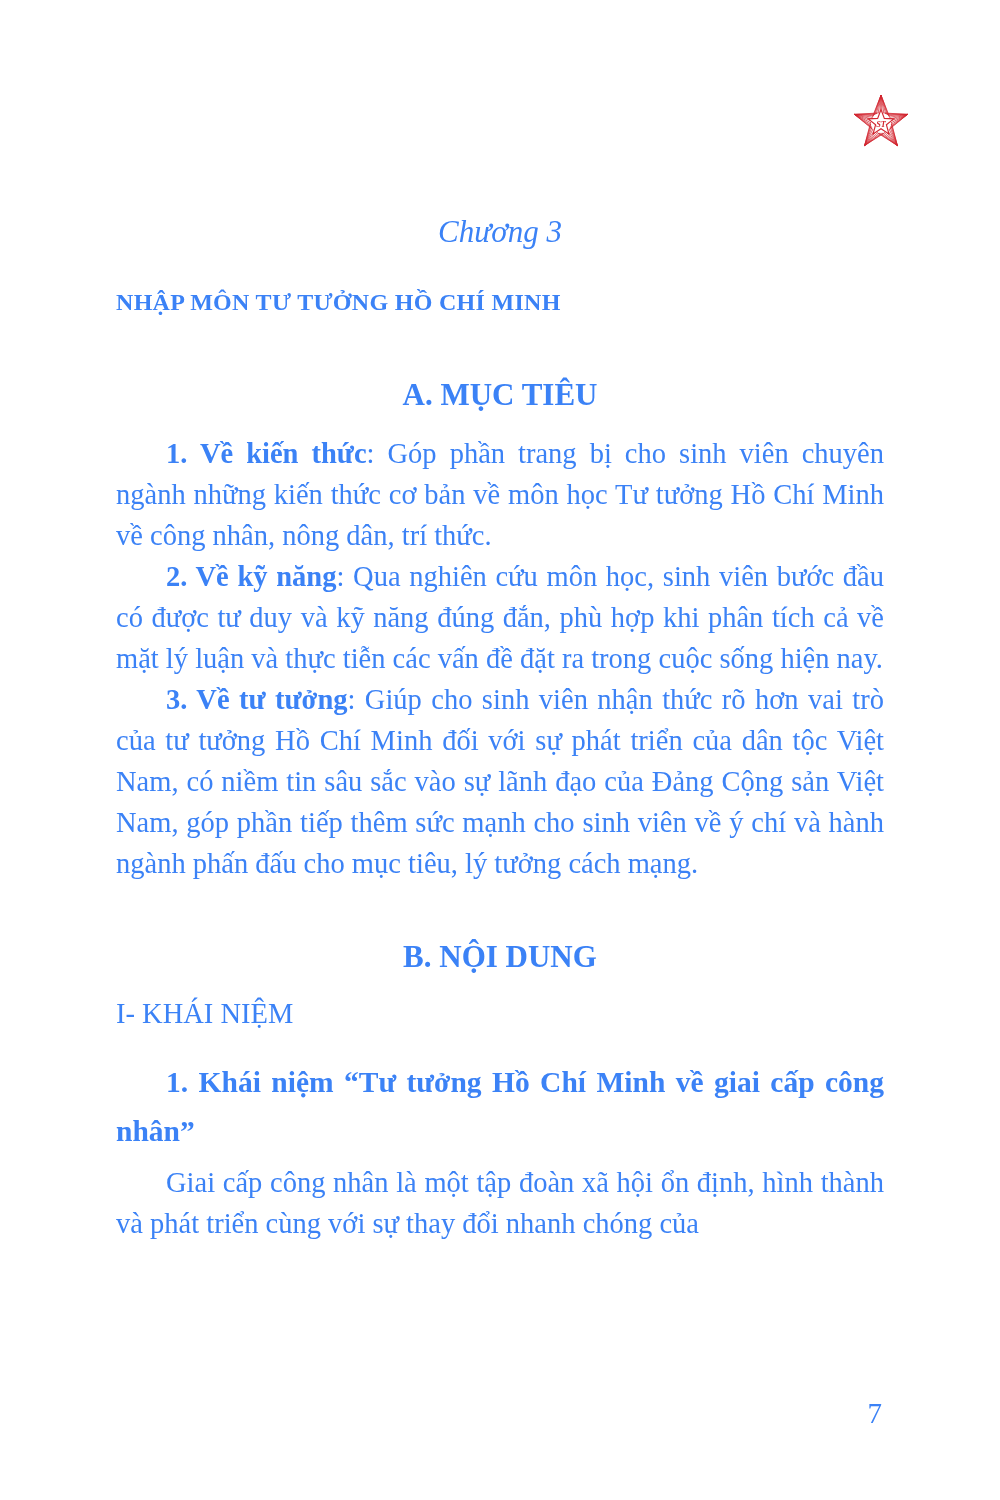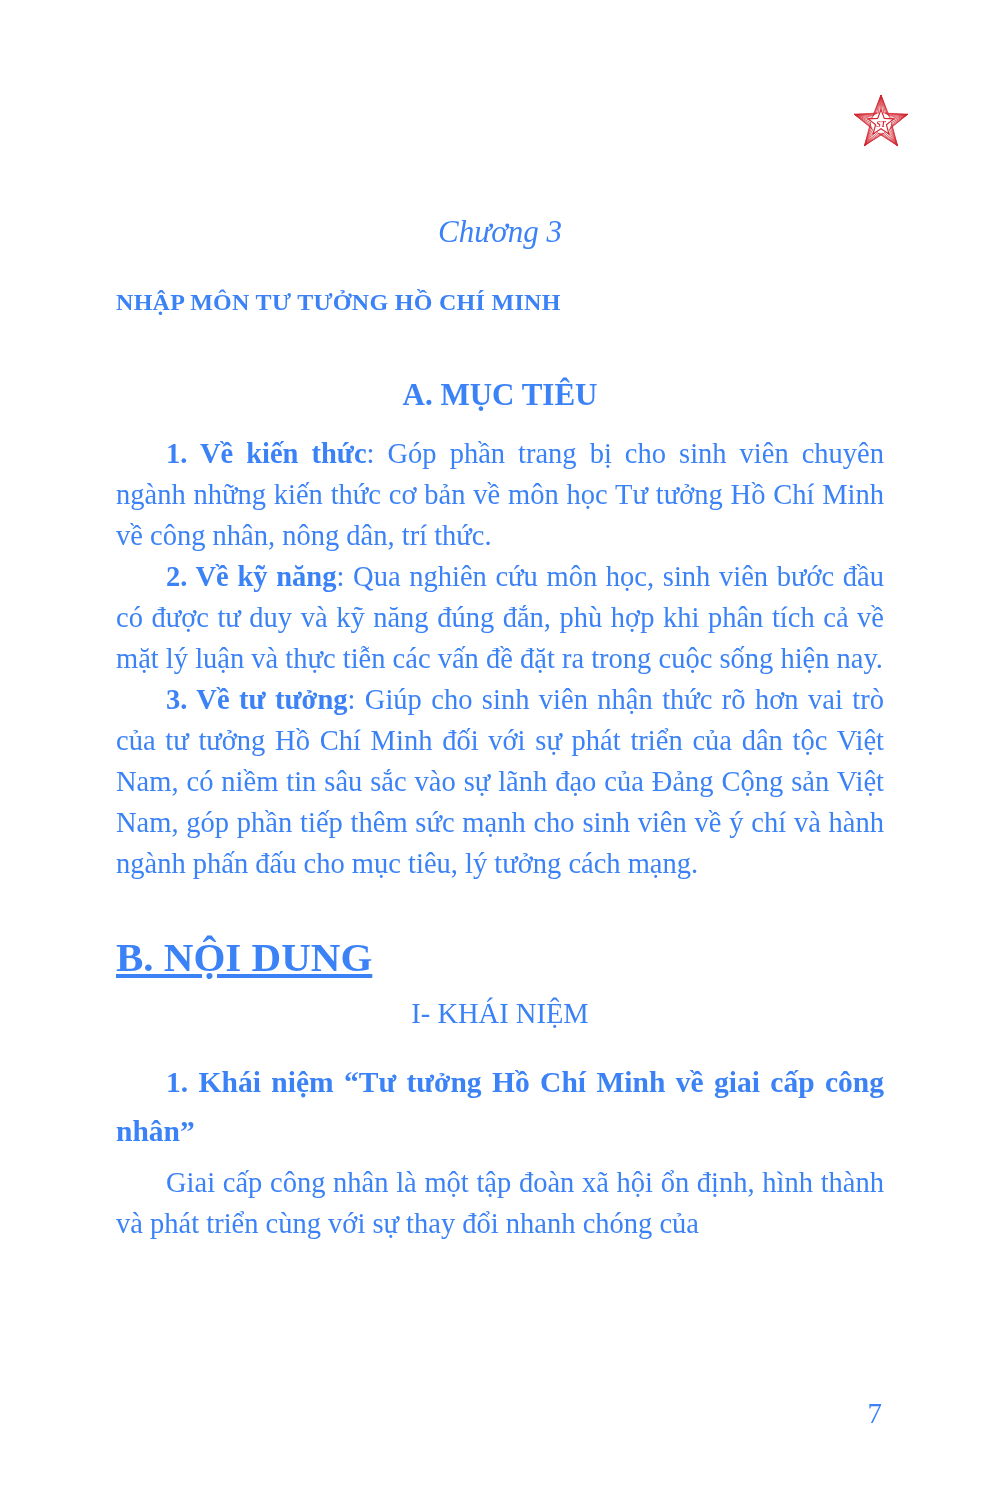--- a/index.html
+++ b/index.html
@@ -39,29 +39,28 @@
   .body-para{
     margin:0;
     font-size:28.5px;
     line-height:41px;
     text-align:justify;
     text-indent:50px;
   }
   .body-para.first{margin-top:17px;}
   .b-heading{
     margin:52px 0 0;
-    text-align:left;
-    font-size:41px;
+    text-align:center;
+    font-size:31px;
     line-height:42px;
     font-weight:bold;
-    text-decoration:underline;
   }
   .sub-heading{
     margin:18px 0 0;
-    text-align:center;
+    text-align:left;
     font-size:28.5px;
     line-height:36px;
     font-weight:normal;
   }
   .item-heading{
     margin:26px 0 0;
     font-size:29.5px;
     line-height:49px;
     font-weight:bold;
     text-align:justify;

